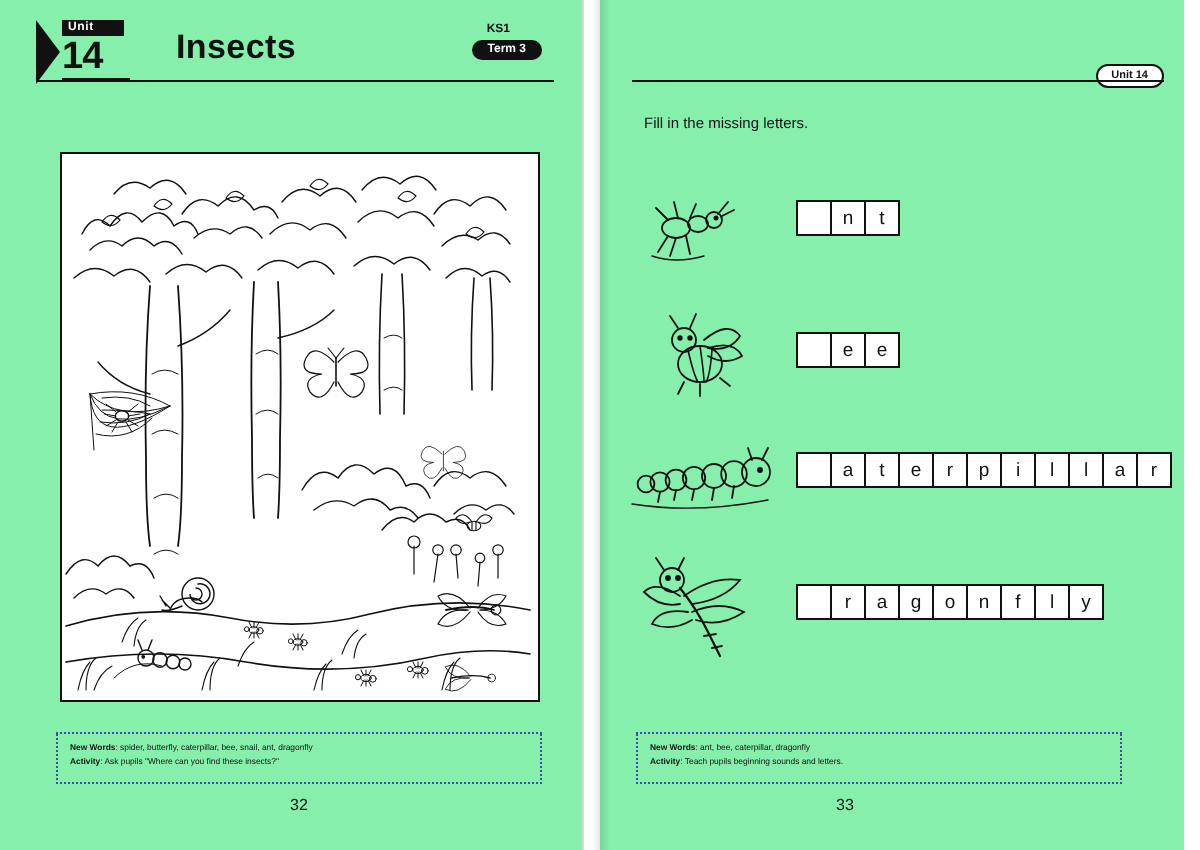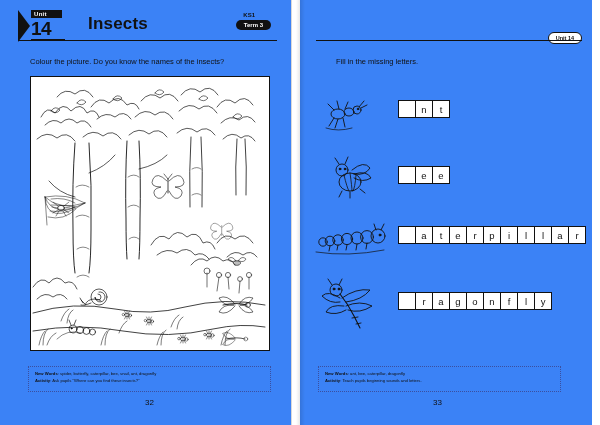--- a/index.html
+++ b/index.html
@@ -14,21 +14,21 @@
     position:relative;
     width:600px;height:425px;
     background:#ffffff;
     box-sizing:border-box;
   }
   .page{
     position:absolute;
     top:0;
     width:292px;height:425px;
     box-sizing:border-box;
-    background:#3b82f6;
+    background:#86efac;
   }
   .page.left{left:0;border-right:1px solid #d8d8d8;}
   .page.right{left:300px;}
   .shadow-gutter{
     position:absolute;left:296px;top:0;width:9px;height:425px;
     background:linear-gradient(to right,rgba(0,0,0,0.0),rgba(0,0,0,0.10),rgba(0,0,0,0.0));
     pointer-events:none;
   }
   
   .header{
@@ -80,21 +80,21 @@
     font-size:5.5px;font-weight:bold;padding:2px 7px;background:#fff;
   }
   .right-rule{
     position:absolute;left:16px;right:10px;top:40px;height:1px;background:#111;
   }
   
   .instruction{
     position:absolute;font-size:7.5px;top:57px;
   }
   .page.left .instruction{left:30px;}
-  .page.right .instruction{left:22px;margin-left:14px;}
+  .page.right .instruction{left:22px;}
   
   .illus{
     position:absolute;left:30px;top:76px;width:238px;height:273px;
     border:1px solid #111;background:#fff;overflow:hidden;
   }
   .illus svg{display:block;}
   
   .notebox{
     position:absolute;
     border:1px dotted #3a4fa0;
@@ -102,21 +102,21 @@
     padding:3px 6px;
   }
   .page.left .notebox{left:28px;top:366px;width:243px;height:26px;}
   .page.right .notebox{left:18px;top:366px;width:243px;height:26px;}
   .noteline{font-size:4.2px;line-height:7px;white-space:nowrap;}
   .noteline b{font-weight:bold;}
   .pagenum{
     position:absolute;top:398px;font-size:8px;font-weight:normal;
   }
   .page.left .pagenum{left:145px;}
-  .page.right .pagenum{left:133px;}
+  .page.right .pagenum{left:118px;}
   
   .wordrow{position:absolute;}
   .boxes{position:absolute;display:flex;}
   .cell{
     width:18px;height:18px;
     border:1px solid #111;
     margin-right:-1px;
     box-sizing:border-box;
     font-size:10px;
     display:flex;align-items:center;justify-content:center;
@@ -148,21 +148,20 @@
         <div class="unit-word">Unit</div>
         <div class="unit-num">14</div>
         <div class="unit-rule"></div>
       </div>
       <div class="page-title">Insects</div>
       <div class="ks-label">KS1</div>
       <div class="term-badge">Term 3</div>
     </div>
     <div class="hdr-rule"></div>
 
-    <div class="instruction">Colour the picture. Do you know the names of the insects?</div>
 
     <div class="illus">
       <svg width="236" height="271" viewBox="0 0 236 271">
         <rect x="0" y="0" width="236" height="271" fill="#ffffff"></rect>
         <g stroke="#111" fill="none" stroke-width="0.7" stroke-linecap="round">
 
           <path d="M10 40 q6 -12 14 -4 q8 -12 16 -2 q10 -10 16 2 q8 -6 12 4"></path>
           <path d="M14 48 q8 -8 16 -2 q8 -8 16 0 q8 -6 14 4"></path>
           <path d="M26 20 q8 -10 18 -3 q10 -9 18 3"></path>
           <path d="M60 30 q8 -12 18 -4 q10 -10 18 2 q8 -5 12 4"></path>

